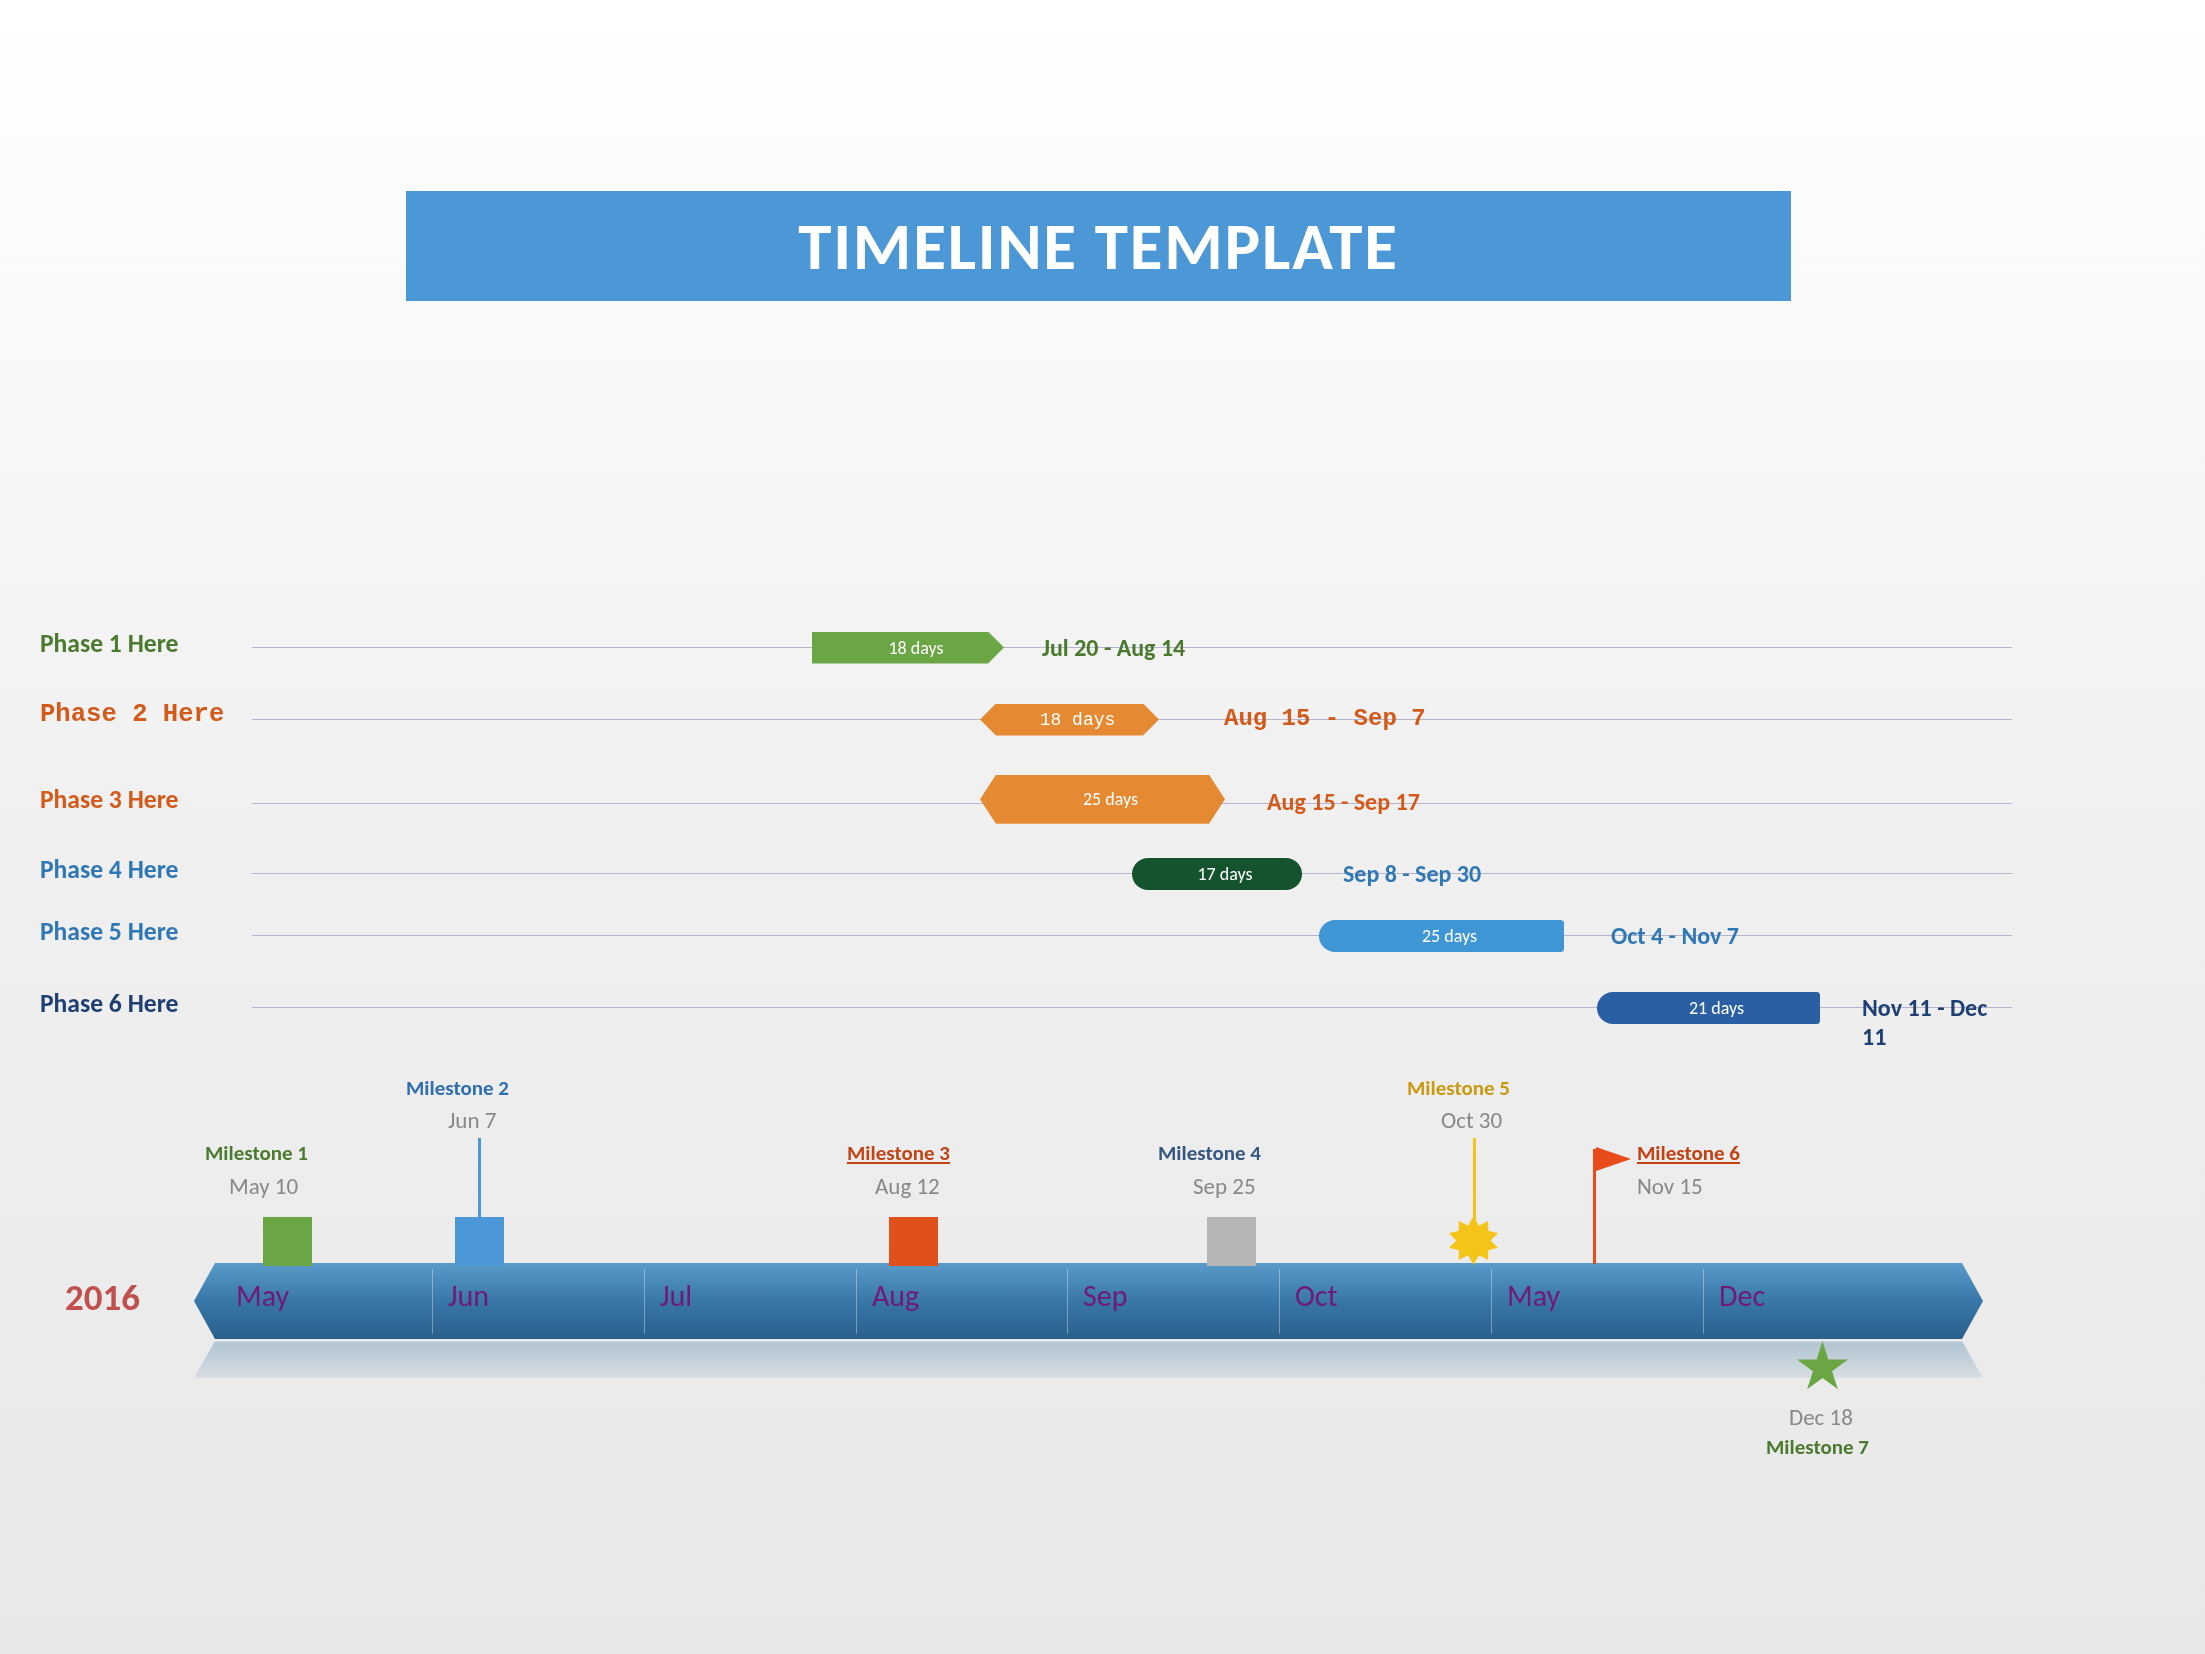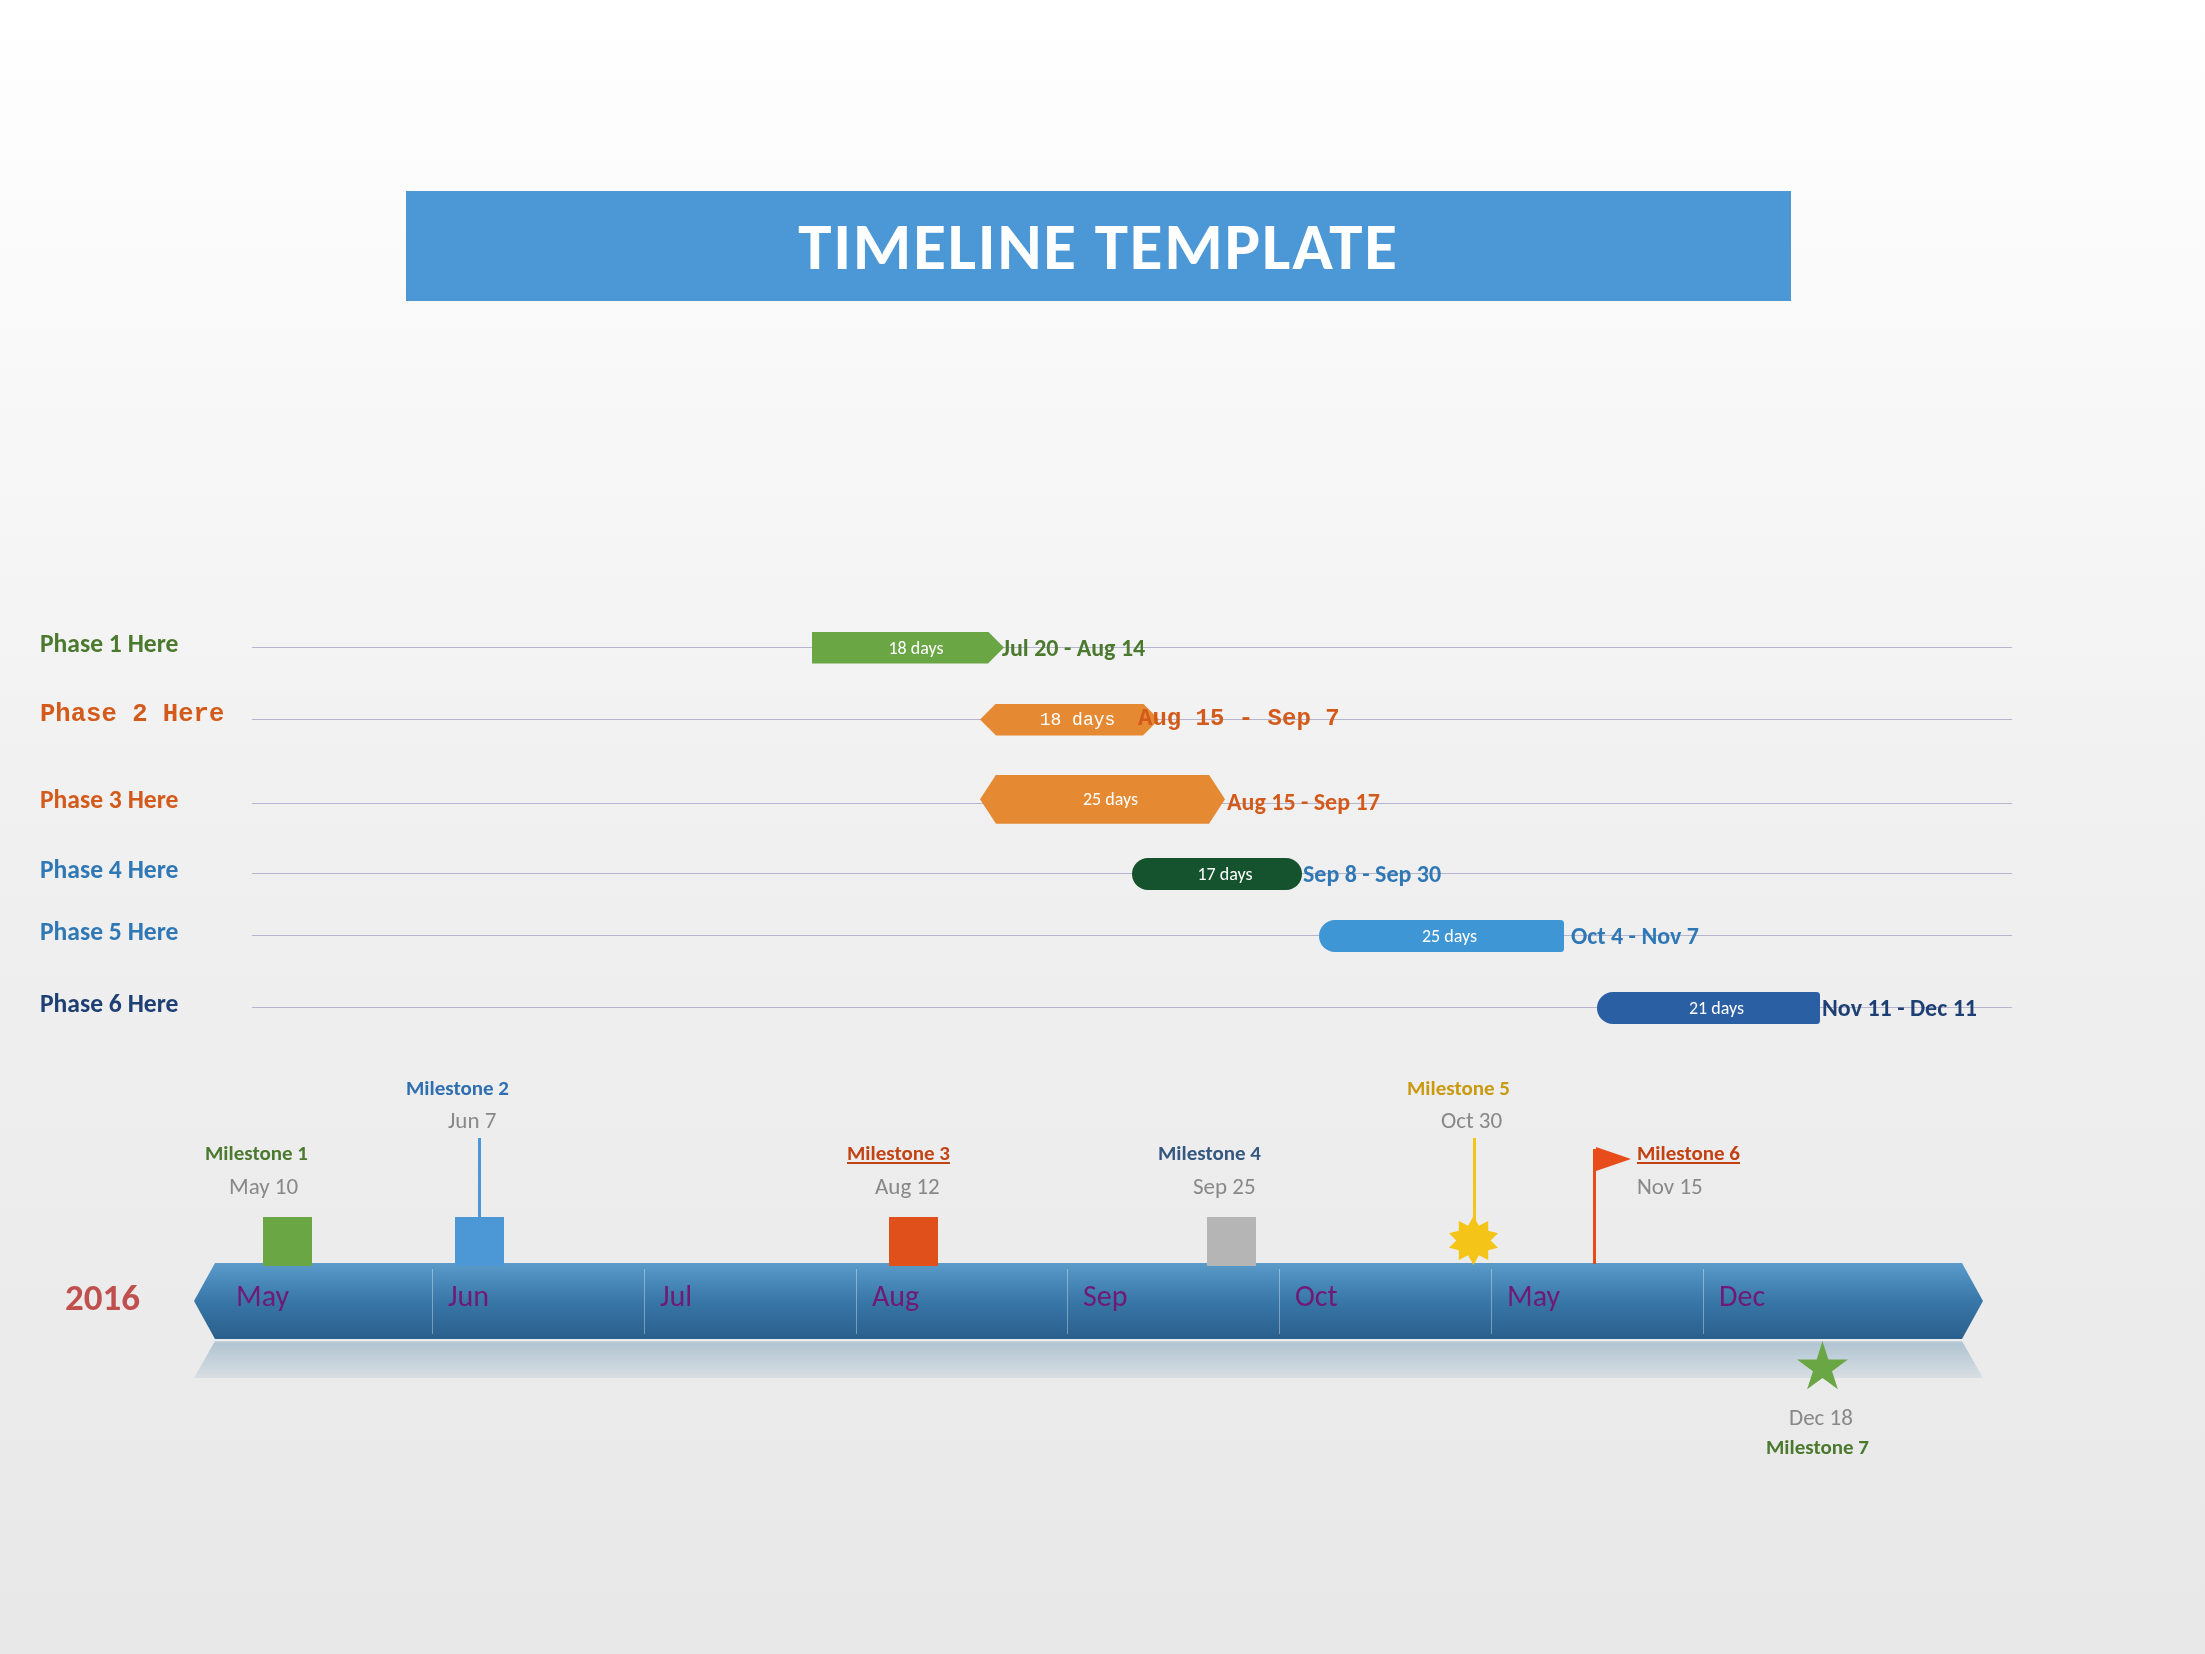--- a/index.html
+++ b/index.html
@@ -12,21 +12,21 @@
   .title-banner{
     position:absolute;left:406px;top:191px;width:1385px;height:110px;
     background:#4c97d5;color:#fff;font-size:67px;font-weight:700;
     display:flex;align-items:center;justify-content:center;letter-spacing:1.8px;
   }
   
   .phase-row{position:absolute;left:40px;right:194px;height:41px;}
   .phase-label{position:absolute;left:0;top:0;font-weight:700;font-size:25.6px;}
   .phase-line{position:absolute;left:212px;right:0;top:19.4px;border-top:0.9px solid #b5b5cf;}
   .phase-bar{position:absolute;height:32px;top:3.5px;color:#fff;font-size:18px;display:flex;align-items:center;justify-content:center;padding-left:16px;}
-  .phase-dates{position:absolute;top:5.3px;font-weight:700;font-size:24px;}
+  .phase-dates{position:absolute;top:5.3px;font-weight:700;font-size:24px;margin-left:40px;}
   
   .chev-r{clip-path:polygon(0% 0%,calc(100% - 16px) 0%,100% 50%,calc(100% - 16px) 100%,0% 100%);}
   .chev-rl{clip-path:polygon(16px 0%,calc(100% - 16px) 0%,100% 50%,calc(100% - 16px) 100%,16px 100%,0% 50%);}
   .round-cap{border-radius:16px 3.5px 3.5px 16px;}
   .round-both{border-radius:16px;}
   
   .axis-band{
     position:absolute;left:194px;top:1263px;width:1789px;height:76px;
     background:linear-gradient(to bottom,#5a9bca 0%,#3877a8 50%,#2a5f8c 100%);
     clip-path:polygon(21px 0%,calc(100% - 21px) 0%,100% 50%,calc(100% - 21px) 100%,21px 100%,0% 50%);
@@ -73,21 +73,21 @@
   </div>
   <div class="phase-dates" style="left:962px;color:#4b7a2f">Jul 20 - Aug 14</div>
 </div>
 
 <div class="phase-row" style="top:700px;font-family:Liberation Mono, monospace;">
   <div class="phase-label" style="color:#d35a1a">Phase 2 Here</div>
   <div class="phase-line"></div>
   <div class="phase-bar chev-rl" style="left:940px;width:163px;background:#e58a32">
     <span>18 days</span>
   </div>
-  <div class="phase-dates" style="left:1098px;color:#d35a1a">Aug 15 - Sep 7</div>
+  <div class="phase-dates" style="left:1144px;color:#d35a1a">Aug 15 - Sep 7</div>
 </div>
 
 <div class="phase-row" style="top:773px;height:53px">
   <div class="phase-label" style="top:10.6px;color:#d35a1a">Phase 3 Here</div>
   <div class="phase-line" style="top:30px"></div>
   <div class="phase-bar chev-rl" style="left:940px;width:229px;height:49px;top:1.8px;background:#e58a32">
     <span>25 days</span>
   </div>
   <div class="phase-dates" style="left:1187px;top:14px;color:#d35a1a">Aug 15 - Sep 17</div>
 </div>

